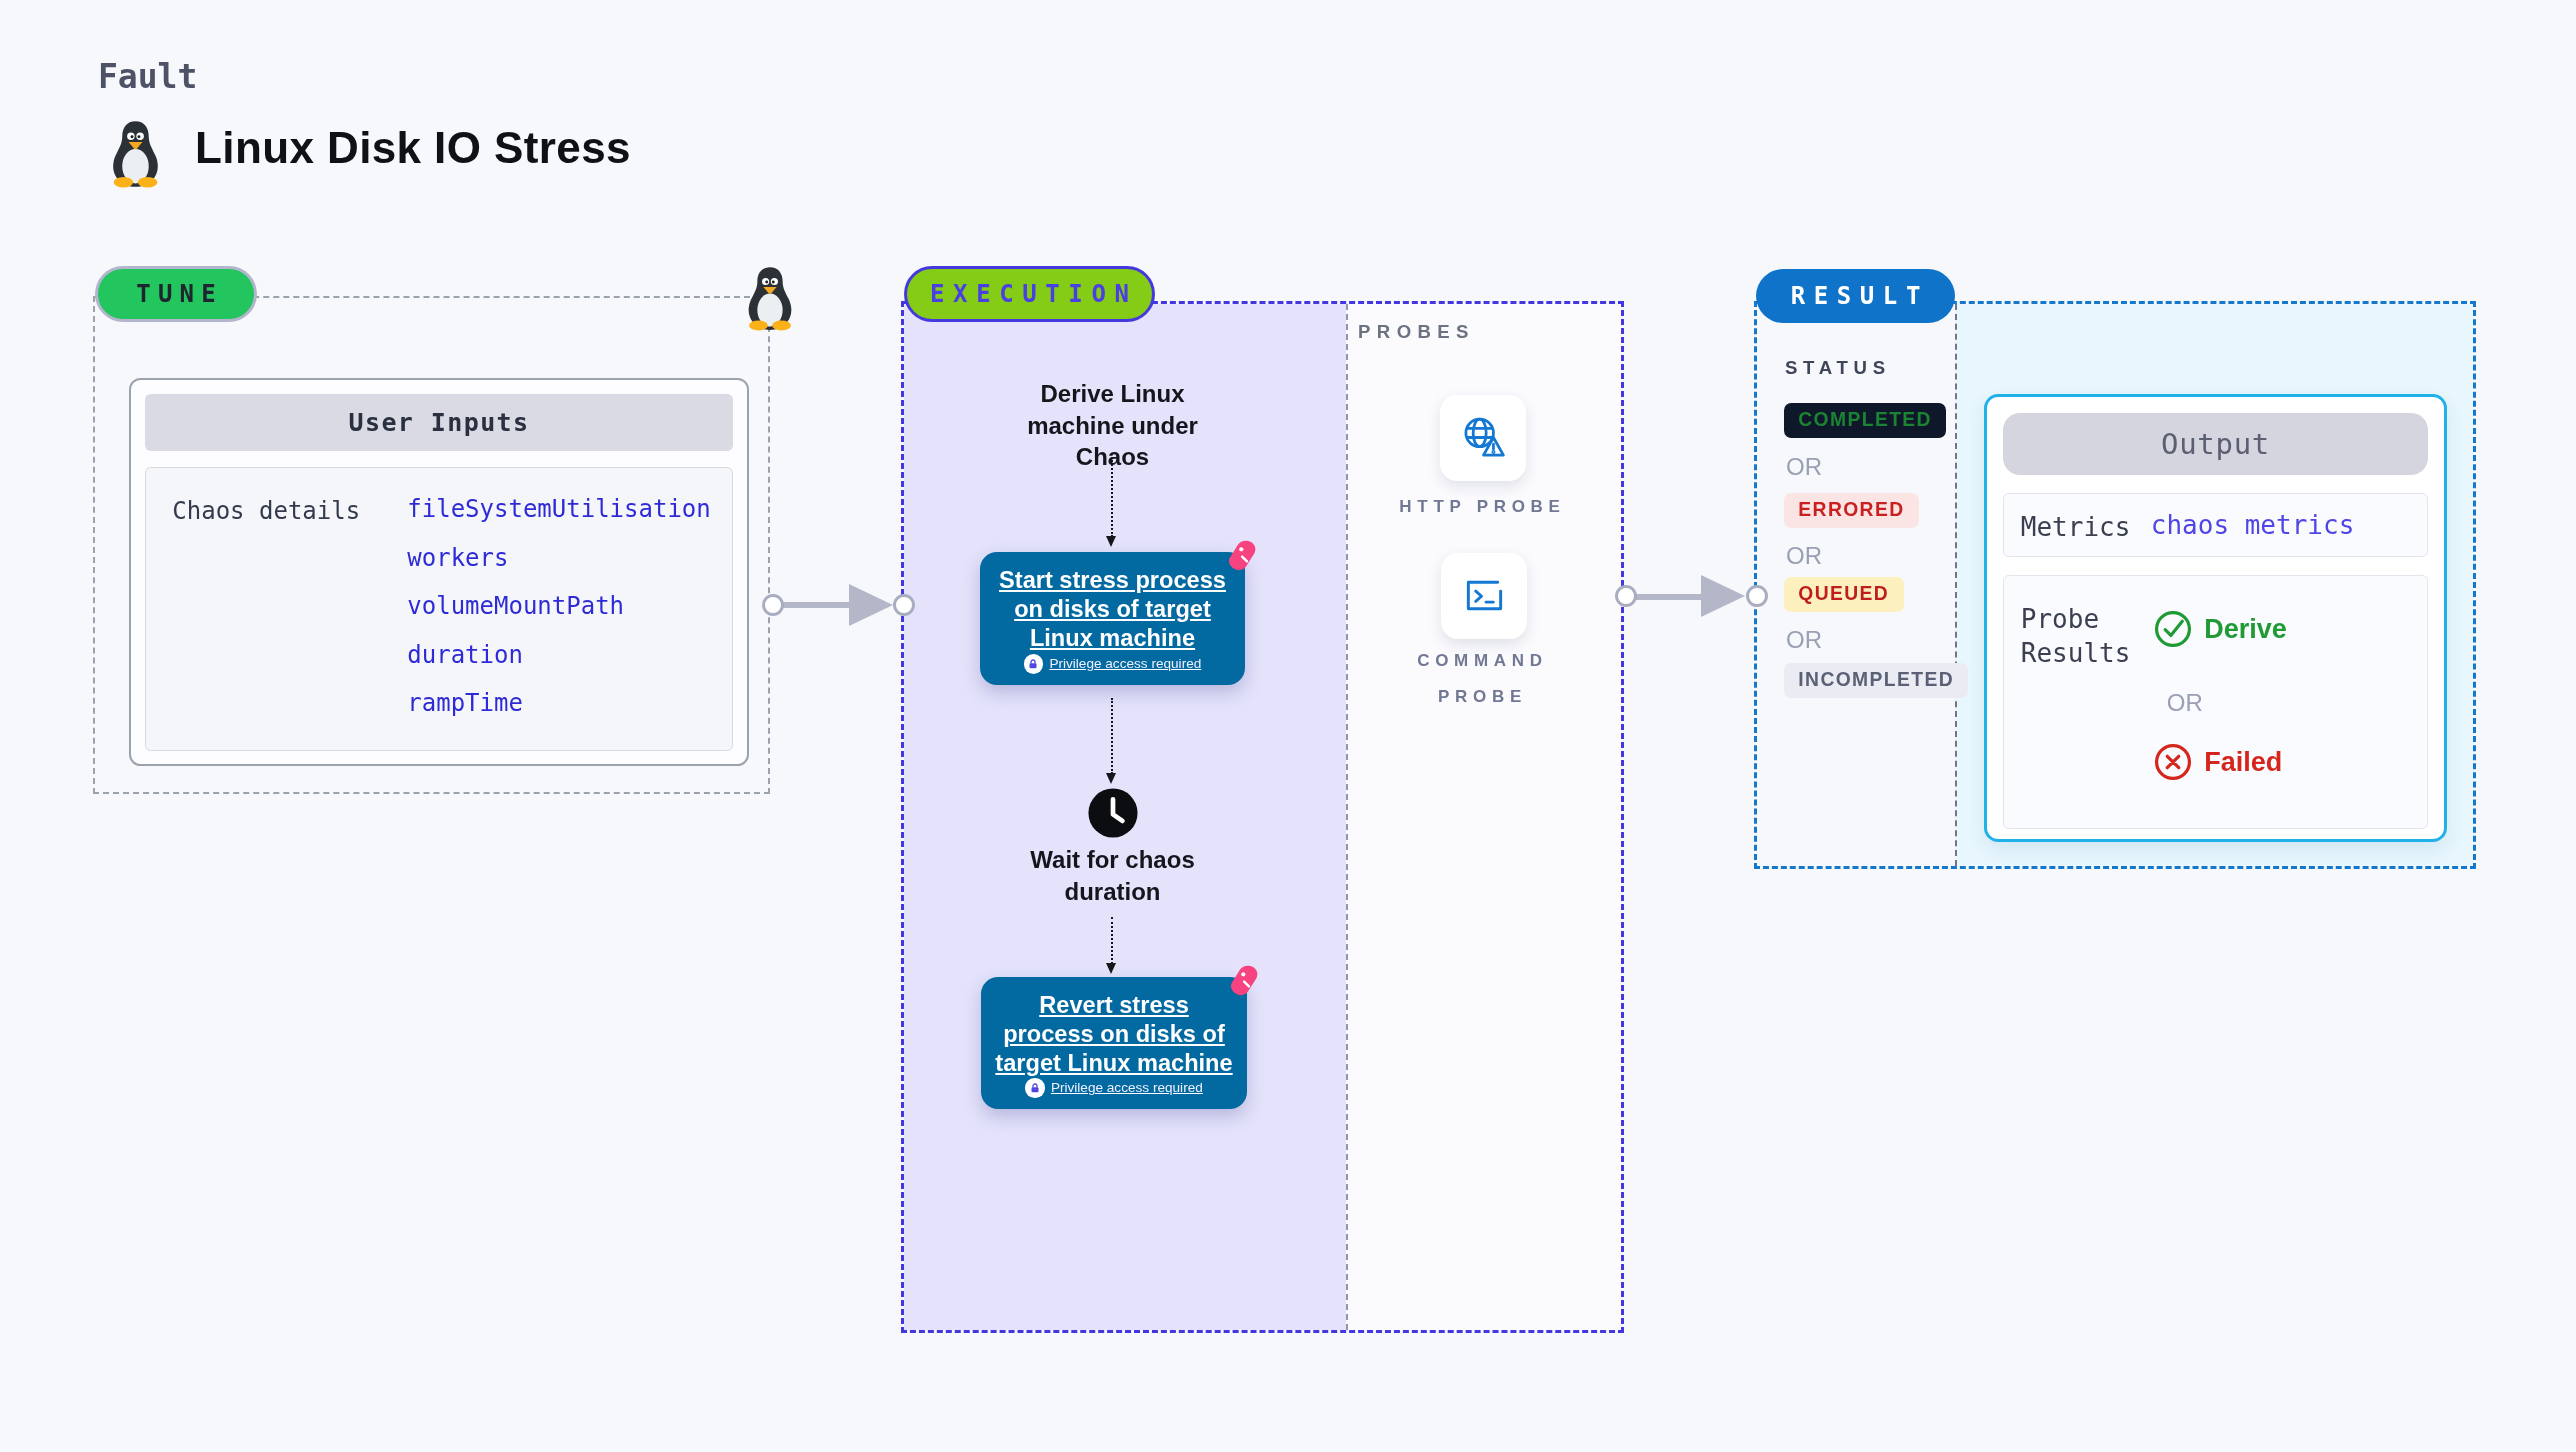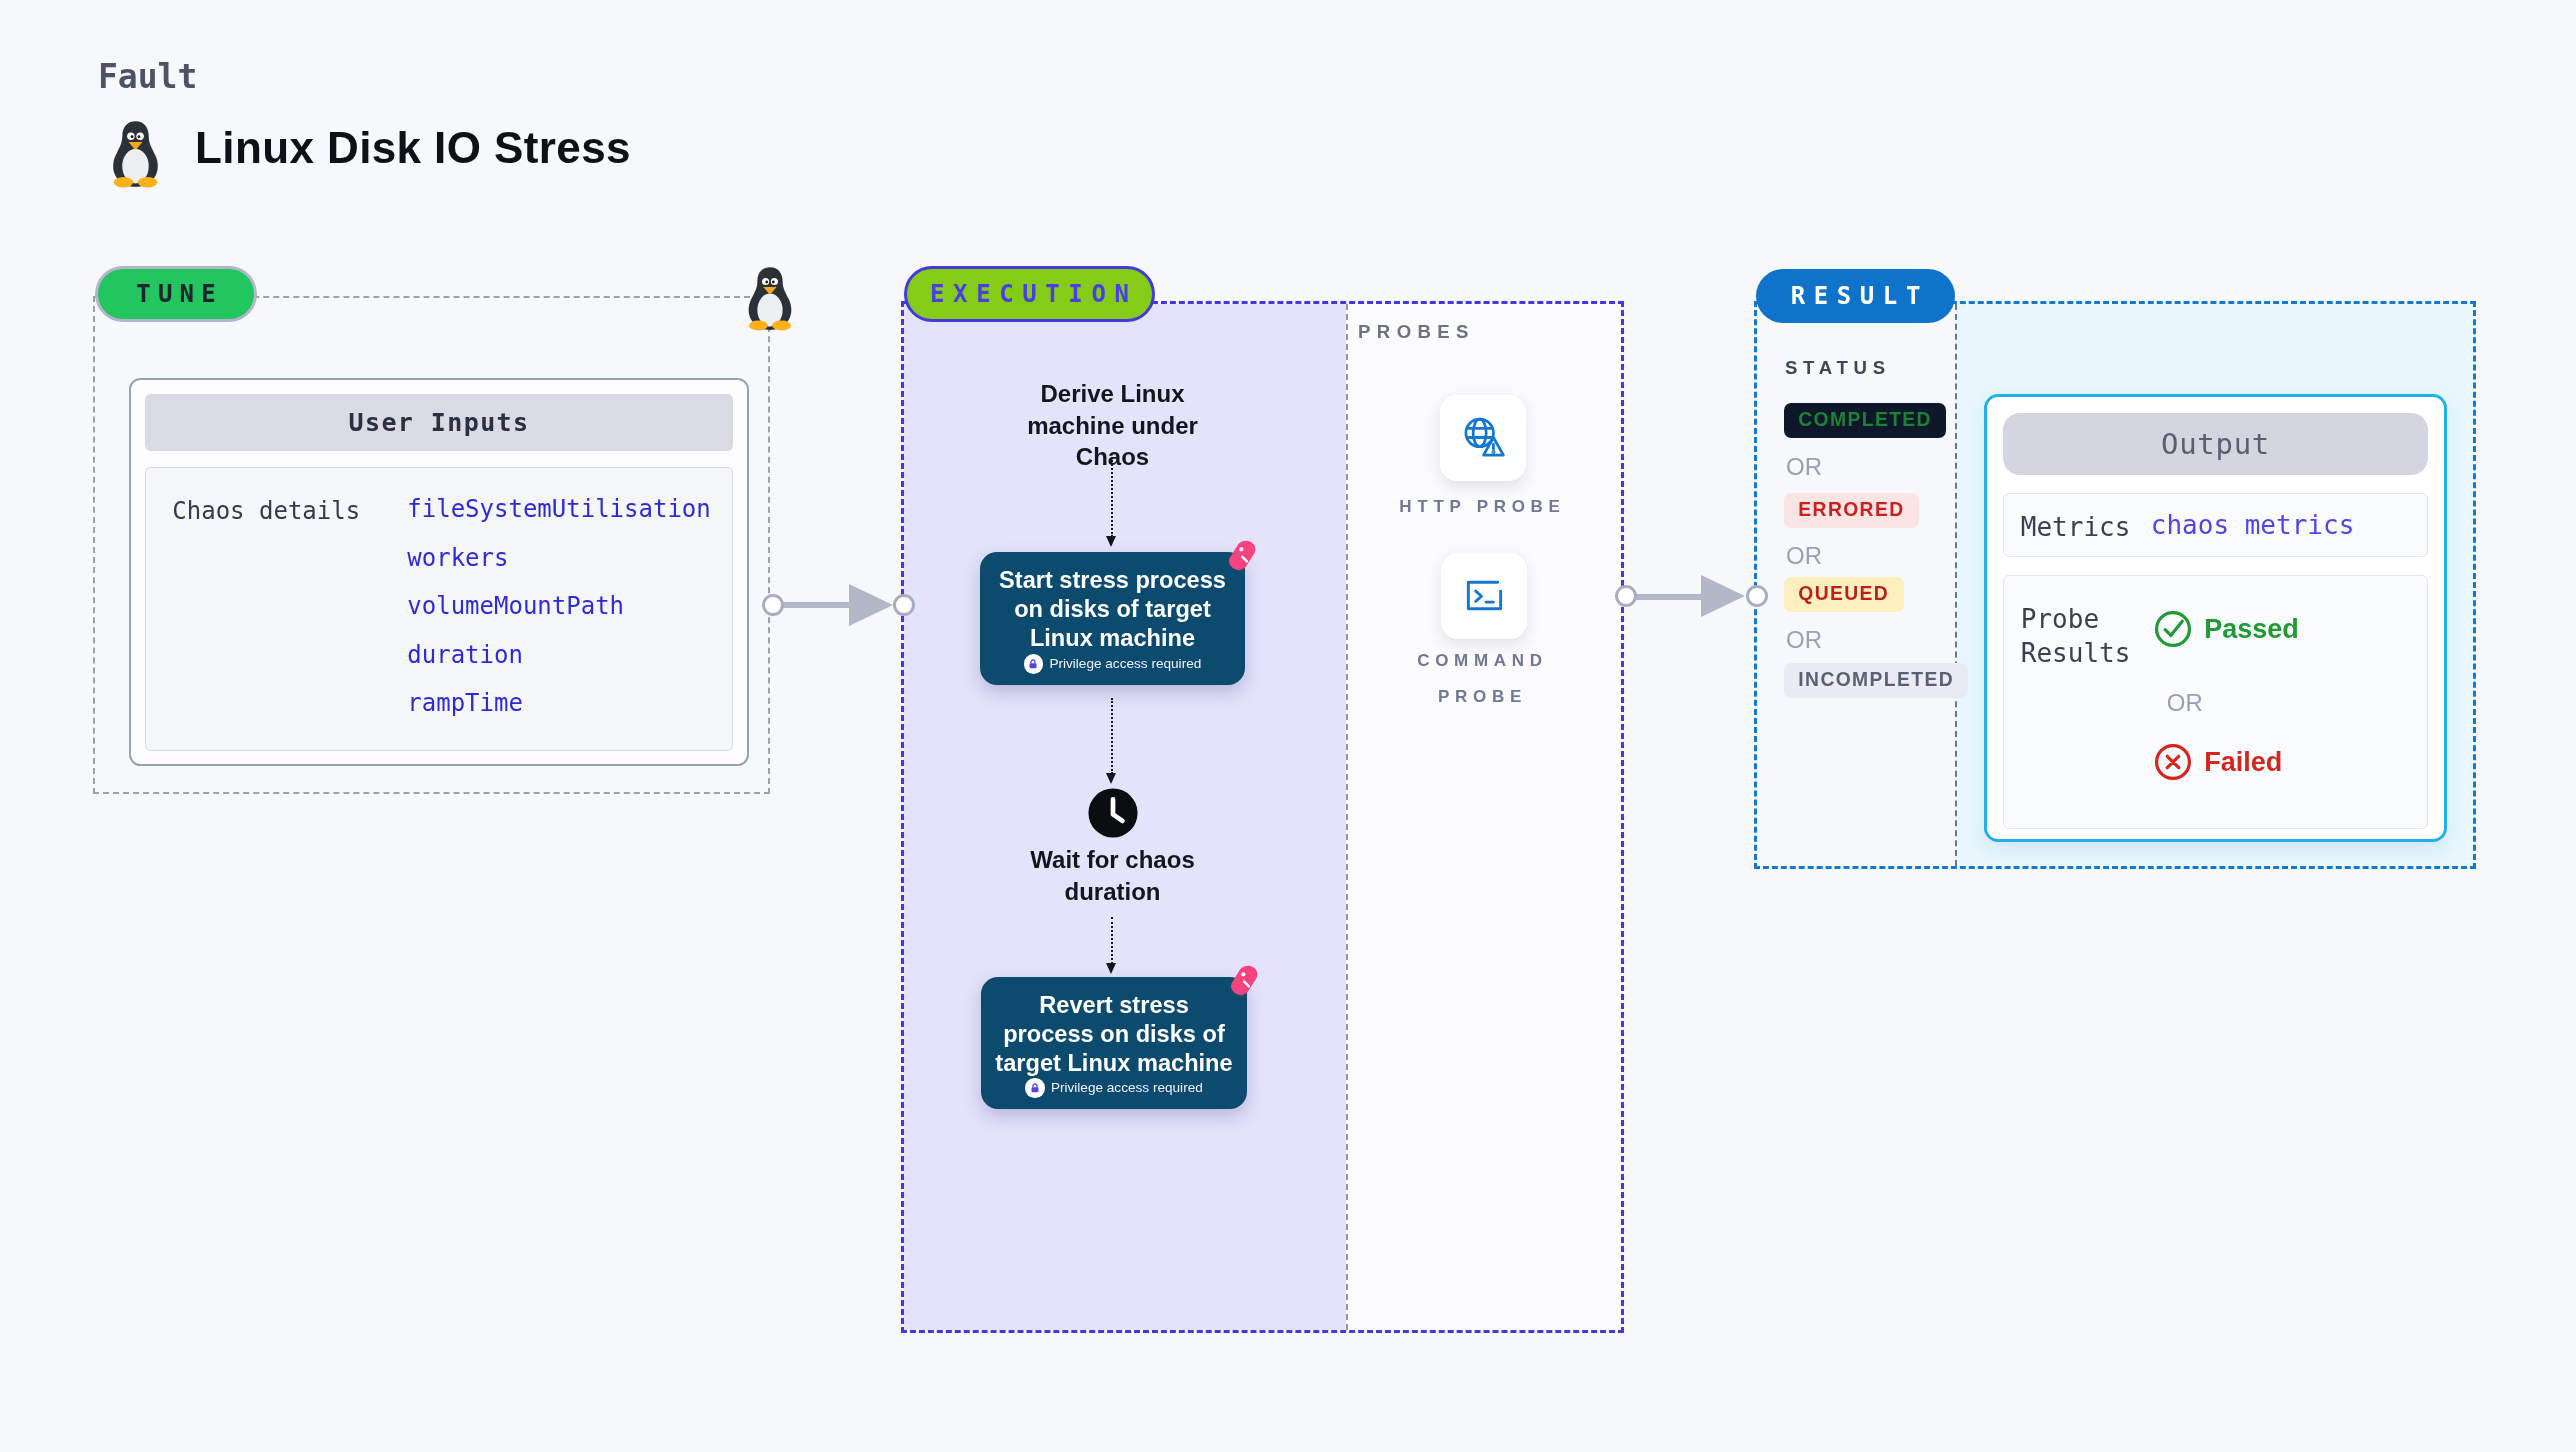--- a/index.html
+++ b/index.html
@@ -43,23 +43,23 @@
   .conn-line{position:absolute;height:6.4px;background:#b4b7c8;}
   .conn-head{position:absolute;width:0;height:0;border-top:21.5px solid transparent;border-bottom:21.5px solid transparent;border-left:44px solid #b4b7c8;}
   .conn-dot{position:absolute;width:15.8px;height:15.8px;border-radius:50%;background:#ffffff;border:3.6px solid #a9adc0;box-sizing:content-box;z-index:4;}
 
   
   .flow-text{position:absolute;text-align:center;font-weight:bold;color:#14161c;font-size:24px;line-height:31.5px;}
   .derive-text{left:998px;top:378px;width:229px;}
   .wait-text{left:1012px;top:844px;width:201px;}
   .v-arrow{position:absolute;width:0;border-left:2.9px dotted #16161d;}
   .v-arrow::after{content:'';position:absolute;left:-7.2px;bottom:-10px;border-left:5.7px solid transparent;border-right:5.7px solid transparent;border-top:11.5px solid #16161d;}
-  .node-box{position:absolute;background:#0c4a6e;border-radius:17px;box-sizing:border-box;color:#ffffff;
+  .node-box{position:absolute;background:#0369a1;border-radius:17px;box-sizing:border-box;color:#ffffff;
             display:flex;flex-direction:column;align-items:center;justify-content:space-between;
-            padding:14.3px 10px 11.5px;box-shadow:0 7.2px 17px rgba(60,60,140,.25);}
+            padding:14.3px 10px 11.5px;box-shadow:0 7.2px 17px rgba(60,60,140,.25);text-decoration:underline;}
   .node-start{left:980px;top:552px;width:265px;height:133px;}
   .node-revert{left:981px;top:977px;width:266px;height:132px;}
   .node-text{font-size:23.6px;line-height:29px;font-weight:bold;text-align:center;}
   .priv-badge{display:flex;align-items:center;gap:6.4px;}
   .priv-circle{width:19.3px;height:19.3px;border-radius:50%;background:#ffffff;display:flex;align-items:center;justify-content:center;}
   .priv-label{font-size:13.6px;color:#f0f0fe;}
   .chaos-corner{position:absolute;top:-14.3px;right:-11.5px;width:33px;height:34px;}
   .clock-wrap{position:absolute;left:1087px;top:787px;width:52px;height:52px;}
 
   
@@ -278,21 +278,21 @@
     <div class="output-row row-probe">
       <div class="row-label probe-label-txt mono">Probe Results</div>
 
       <div class="passed-row">
         <span>
           <svg viewBox="0 0 56 56" width="40" height="40" fill="none">
             <circle cx="28" cy="28" r="23" stroke="#1f9a34" stroke-width="4.5"></circle>
             <path d="M17 29 L25 37 L41 17" stroke="#1f9a34" stroke-width="4.5" stroke-linecap="round" stroke-linejoin="round"></path>
           </svg>
         </span>
-        <span class="pf-text passed-text">Passed</span>
+        <span class="pf-text passed-text">Derive</span>
       </div>
 
       <div class="output-or">OR</div>
 
       <div class="failed-row">
         <span>
           <svg viewBox="0 0 56 56" width="40" height="40" fill="none">
             <circle cx="28" cy="28" r="23" stroke="#d5261e" stroke-width="4.5"></circle>
             <path d="M20 20 L36 36 M36 20 L20 36" stroke="#d5261e" stroke-width="4.5" stroke-linecap="round"></path>
           </svg>

